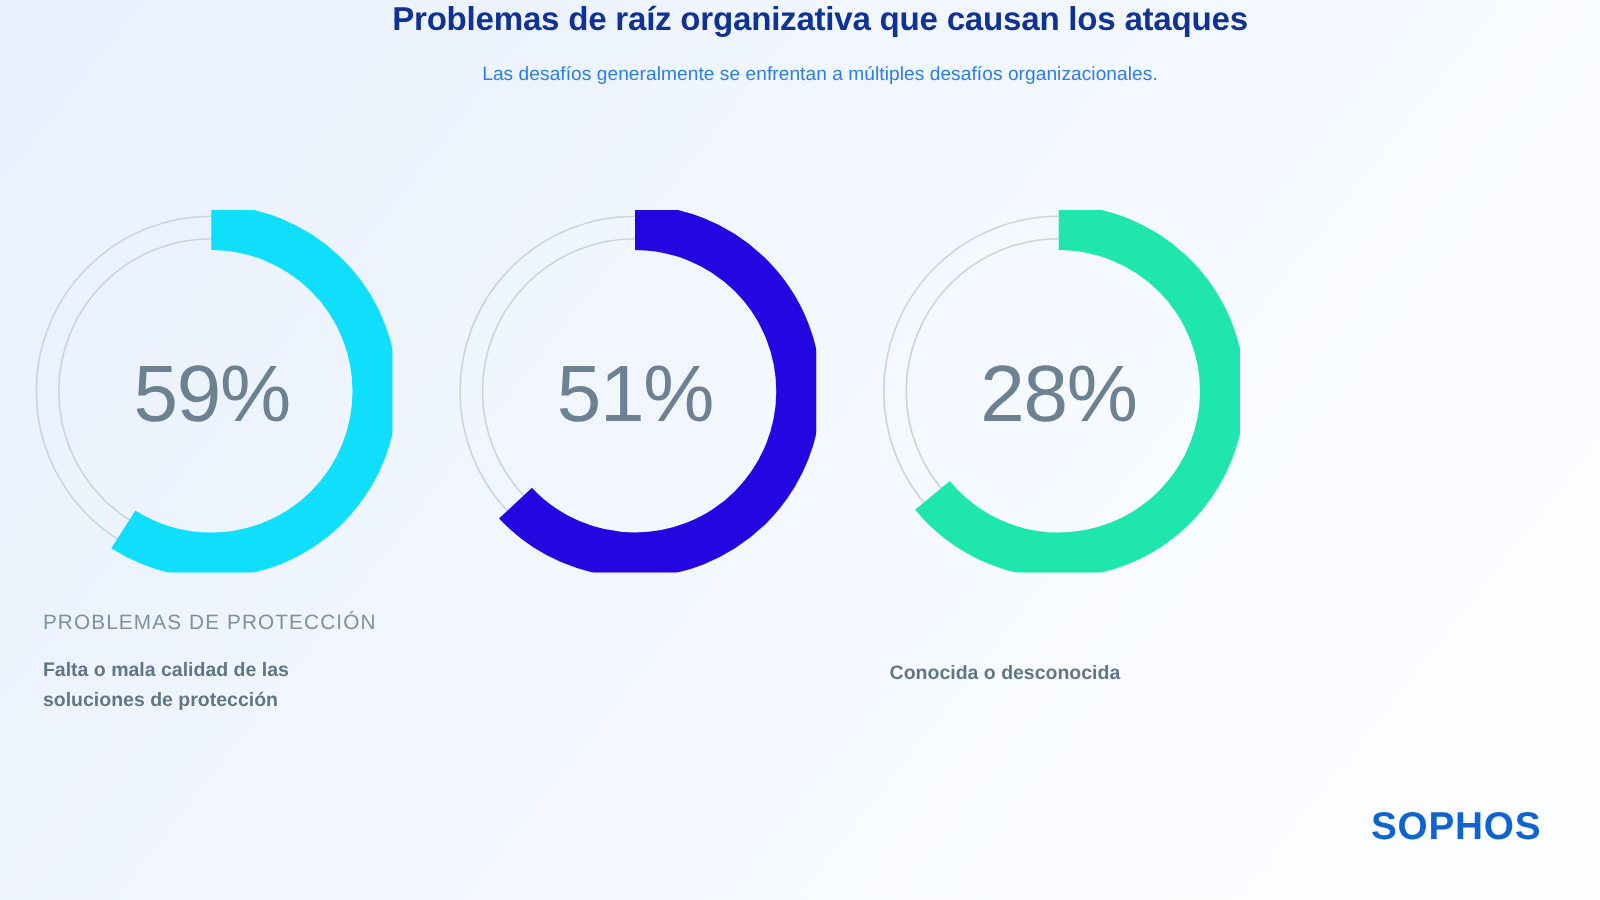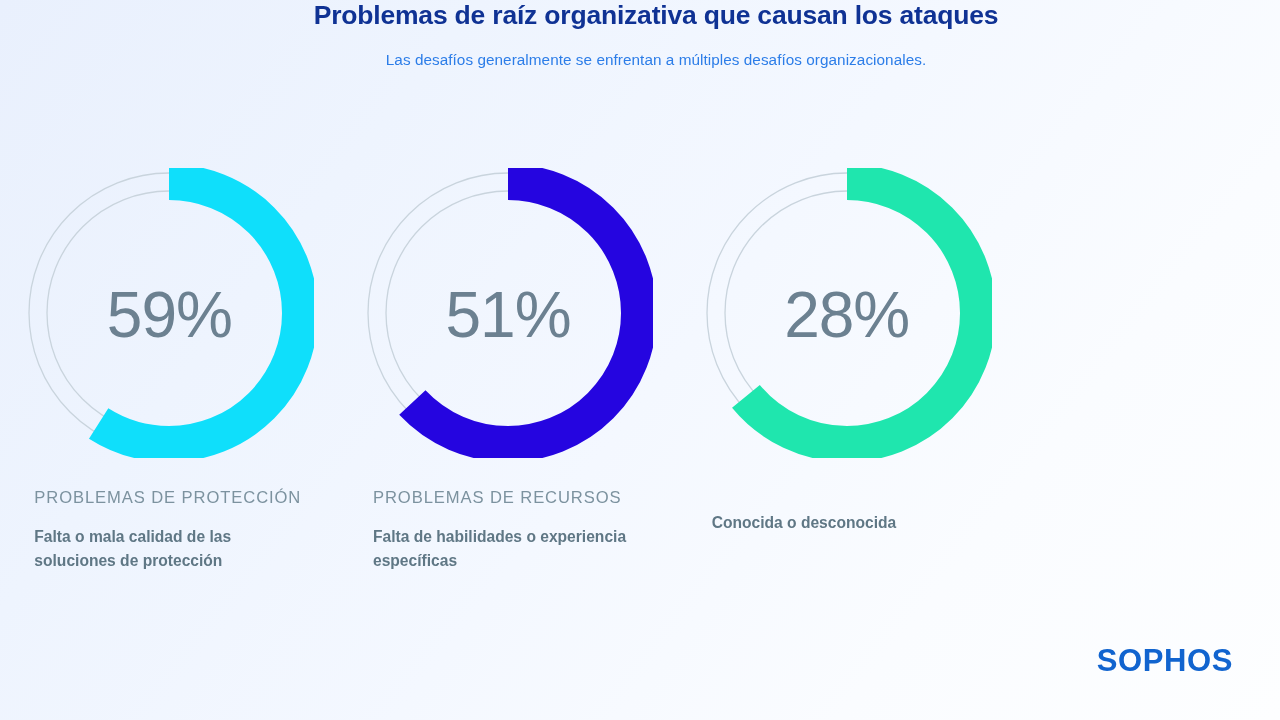--- a/index.html
+++ b/index.html
@@ -108,21 +108,21 @@
   }
 
   .cap-desc {
     margin-top: 14px;
     font-size: 15.6px;
     font-weight: bold;
     color: #5f7785;
     line-height: 1.52;
   }
 
-  .cap-desc.roomy { margin-top: 26px; }
+  .cap-desc.roomy { margin-top: 42px; }
 
   
   .logo {
     position: absolute;
     right: 47px;
     bottom: 41px;
     font-size: 31px;
     font-weight: bold;
     color: #1164cf;
     letter-spacing: 0.6px;
@@ -157,24 +157,20 @@
 
     <div class="stat-col">
       <div class="donut-wrap">
         <svg viewBox="0 0 290 290">
           <circle cx="145" cy="145" r="140" fill="none" stroke="#c9d4dd" stroke-width="1.3"></circle>
           <circle cx="145" cy="145" r="122" fill="none" stroke="#c9d4dd" stroke-width="1.3"></circle>
           <circle class="arc" cx="145" cy="145" r="131" fill="none" stroke="#2505e0" stroke-width="36" transform="rotate(-90 145 145)" stroke-dasharray="518.5512834015312 304.5459918389946"></circle>
         </svg>
         <div class="pct">51%</div>
       </div>
-      <div class="caption">
-        <div class="cap-label">PROBLEMAS DE RECURSOS</div>
-        <div class="cap-desc">Falta de habilidades o experiencia específicas</div>
-      </div>
     </div>
 
     <div class="stat-col">
       <div class="donut-wrap">
         <svg viewBox="0 0 290 290">
           <circle cx="145" cy="145" r="140" fill="none" stroke="#c9d4dd" stroke-width="1.3"></circle>
           <circle cx="145" cy="145" r="122" fill="none" stroke="#c9d4dd" stroke-width="1.3"></circle>
           <circle class="arc" cx="145" cy="145" r="131" fill="none" stroke="#1fe6ae" stroke-width="36" transform="rotate(-90 145 145)" stroke-dasharray="526.7822561539366 296.31501908658925"></circle>
         </svg>
         <div class="pct">28%</div>

